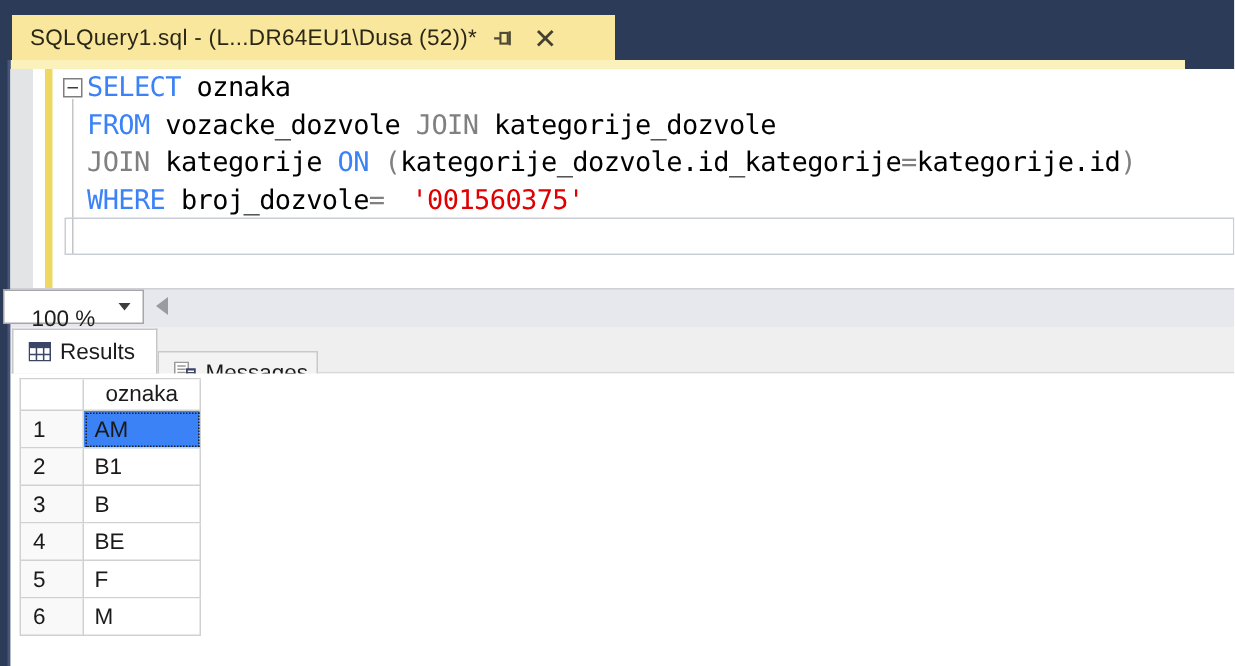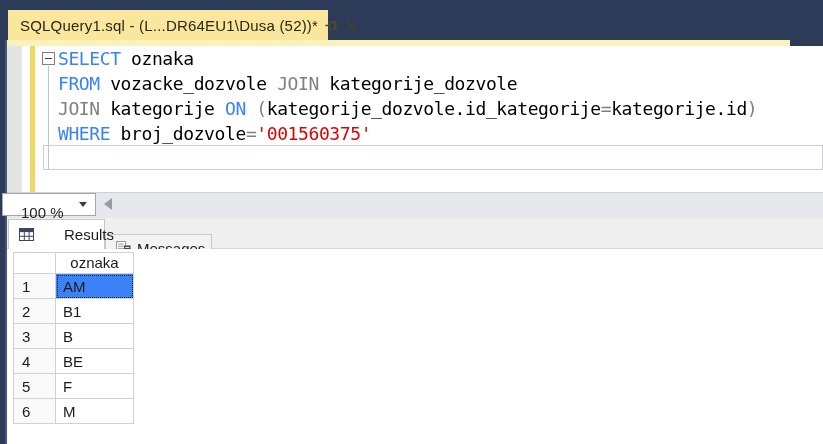--- a/index.html
+++ b/index.html
@@ -4,42 +4,42 @@
 <style>
   html,body{margin:0;padding:0;background:#ffffff;}
   .screen{
     position:relative; width:823px; height:444px; overflow:hidden;
     background:#ffffff; font-family:"Liberation Sans",sans-serif;
     -webkit-font-smoothing:antialiased;
   }
   
   .titlebar{position:absolute;left:0;top:0;width:823px;height:40px;background:#2b3b58;}
   .doc-tab{
-    position:absolute;left:8px;top:10px;width:320px;height:30px;background:#f8e79c;
+    position:absolute;left:8px;top:10px;width:402px;height:30px;background:#f8e79c;
     display:flex;align-items:center;padding:0 0 0 12px;box-sizing:border-box;
   }
   .doc-tab-title{font-size:15px;color:#2a2717;white-space:nowrap;letter-spacing:.2px;}
   .tab-icon-btn{width:22px;height:22px;display:flex;align-items:center;justify-content:center;margin-left:6px;cursor:default;}
   .tab-underline{position:absolute;left:0;top:40px;width:790px;height:6px;background:#fbf1ba;}
   .tab-underline-dark{position:absolute;left:790px;top:40px;width:33px;height:6px;background:#2b3b58;}
 
   
   .left-strip{position:absolute;left:0;top:40px;width:7px;height:404px;background:#2b3b58;border-right:2px solid #46567b;box-sizing:border-box;}
 
   
   .editor{position:absolute;left:7px;top:46px;width:816px;height:146px;background:#ffffff;}
   .gutter{position:absolute;left:7px;top:46px;width:15px;height:146px;background:#e3e4e6;}
   .change-bar{position:absolute;left:30px;top:46px;width:5px;height:146px;background:#eed763;}
   .code-lines{position:absolute;left:44px;top:46px;width:779px;}
   .code-line{
     height:25px;line-height:25px;white-space:pre;padding-left:14px;
     font-family:"DejaVu Sans Mono",monospace;font-size:18px;letter-spacing:-0.4px;color:#000;
     position:relative;z-index:2;
   }
-  .tok-k{color:#3b82f6;} .tok-g{color:#808080;} .tok-p{color:#000000;} .tok-s{color:#e00000;}
+  .tok-k{color:#3b82f6;} .tok-g{color:#808080;} .tok-p{color:#000000;} .tok-s{color:#e00000;margin-left:18px;}
   .collapse-box{
     position:absolute;left:42px;top:52px;width:13px;height:13px;background:#fff;
     border:1px solid #7e7e7e;box-sizing:border-box;z-index:3;
   }
   .collapse-box::before{content:"";position:absolute;left:2px;right:2px;top:5px;height:1px;background:#3c3c3c;}
   .guide-line{position:absolute;left:48px;top:66px;width:1px;height:104px;background:#c4c4c4;}
   .current-line-box{position:absolute;left:43px;top:145px;width:780px;height:25px;border:1px solid #c9ced6;box-sizing:border-box;z-index:1;}
 
   
   .zoom-row{position:absolute;left:7px;top:192px;width:816px;height:26px;background:#e7e7ee;border-top:1px solid #cfcfd6;box-sizing:border-box;}
@@ -51,21 +51,21 @@
   .combo-arrow{width:0;height:0;border-left:4px solid transparent;border-right:4px solid transparent;border-top:5px solid #3c3c3c;margin-right:8px;}
   .scroll-left-arrow{
     position:absolute;left:104px;top:198px;width:0;height:0;
     border-top:6px solid transparent;border-bottom:6px solid transparent;border-right:8px solid #9a9aa2;
   }
 
   
   .results-tabstrip{position:absolute;left:7px;top:218px;width:816px;height:31px;background:#efeff0;border-bottom:1px solid #d6d6d6;box-sizing:border-box;}
   .pane-tab{position:absolute;display:flex;align-items:center;box-sizing:border-box;font-size:15px;color:#1b1b1b;}
   .pane-tab .lbl{margin-left:6px;}
-  .tab-results{left:1px;top:1px;width:97px;height:30px;background:#ffffff;border:1px solid #c6c6c6;border-bottom:none;padding-left:10px;z-index:2;gap:24px;}
+  .tab-results{left:1px;top:1px;width:97px;height:30px;background:#ffffff;border:1px solid #c6c6c6;border-bottom:none;padding-left:10px;z-index:2;}
   .tab-messages{left:98px;top:16px;width:107px;height:27px;background:#f3f3f3;border:1px solid #c9c9c9;border-bottom:none;padding-left:10px;}
 
   
   .grid-area{position:absolute;left:7px;top:249px;width:816px;height:195px;background:#ffffff;}
   .results-grid{
     position:absolute;left:6px;top:3px;
     border-top:1px solid #d1d1d1;border-left:1px solid #d1d1d1;
     font-size:15px;color:#1a1a1a;
   }
   .g-row{display:flex;}

